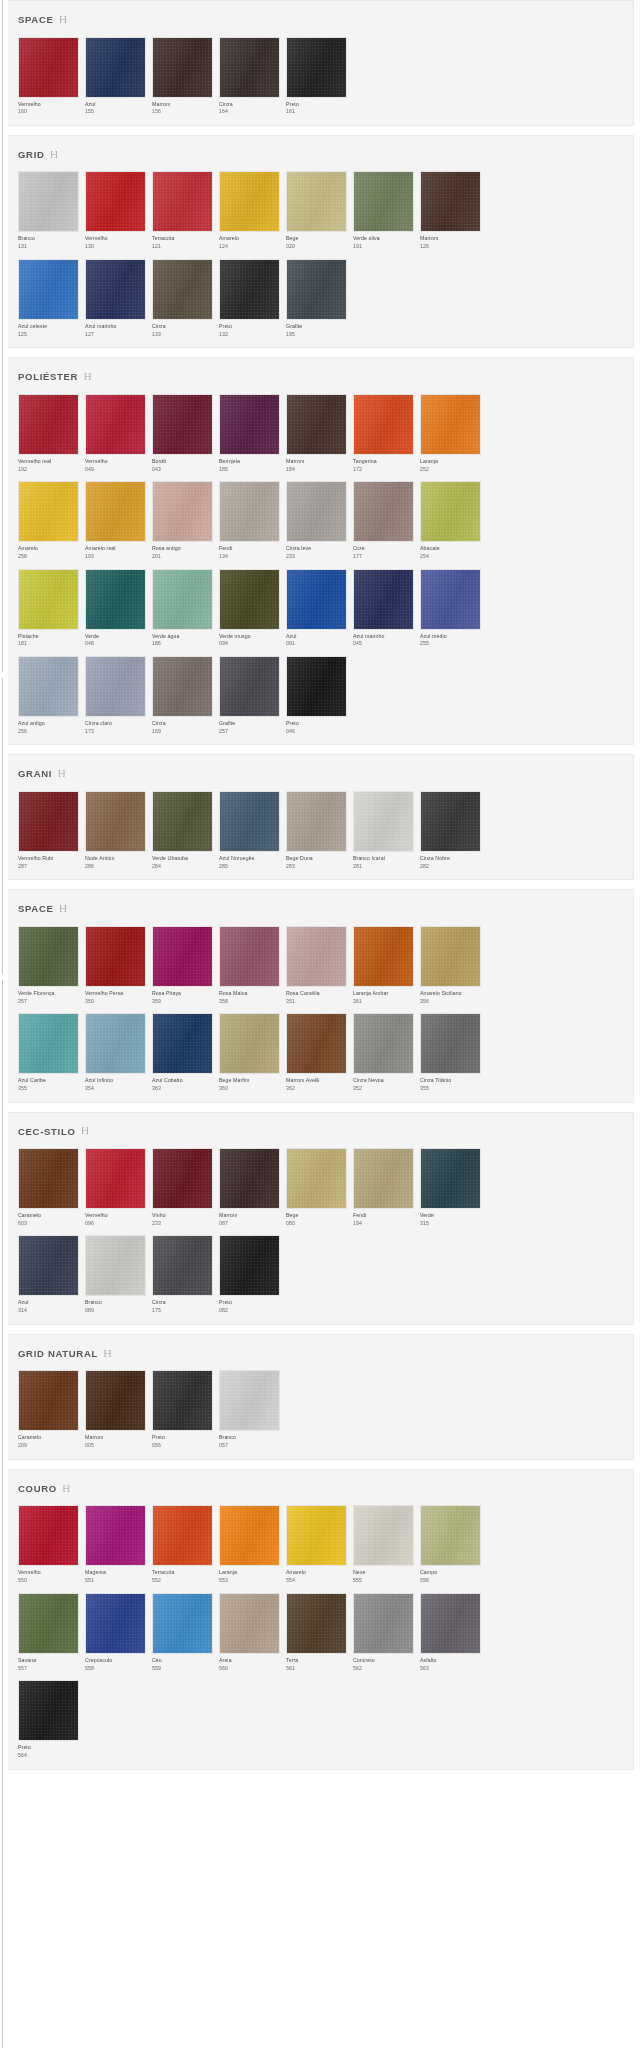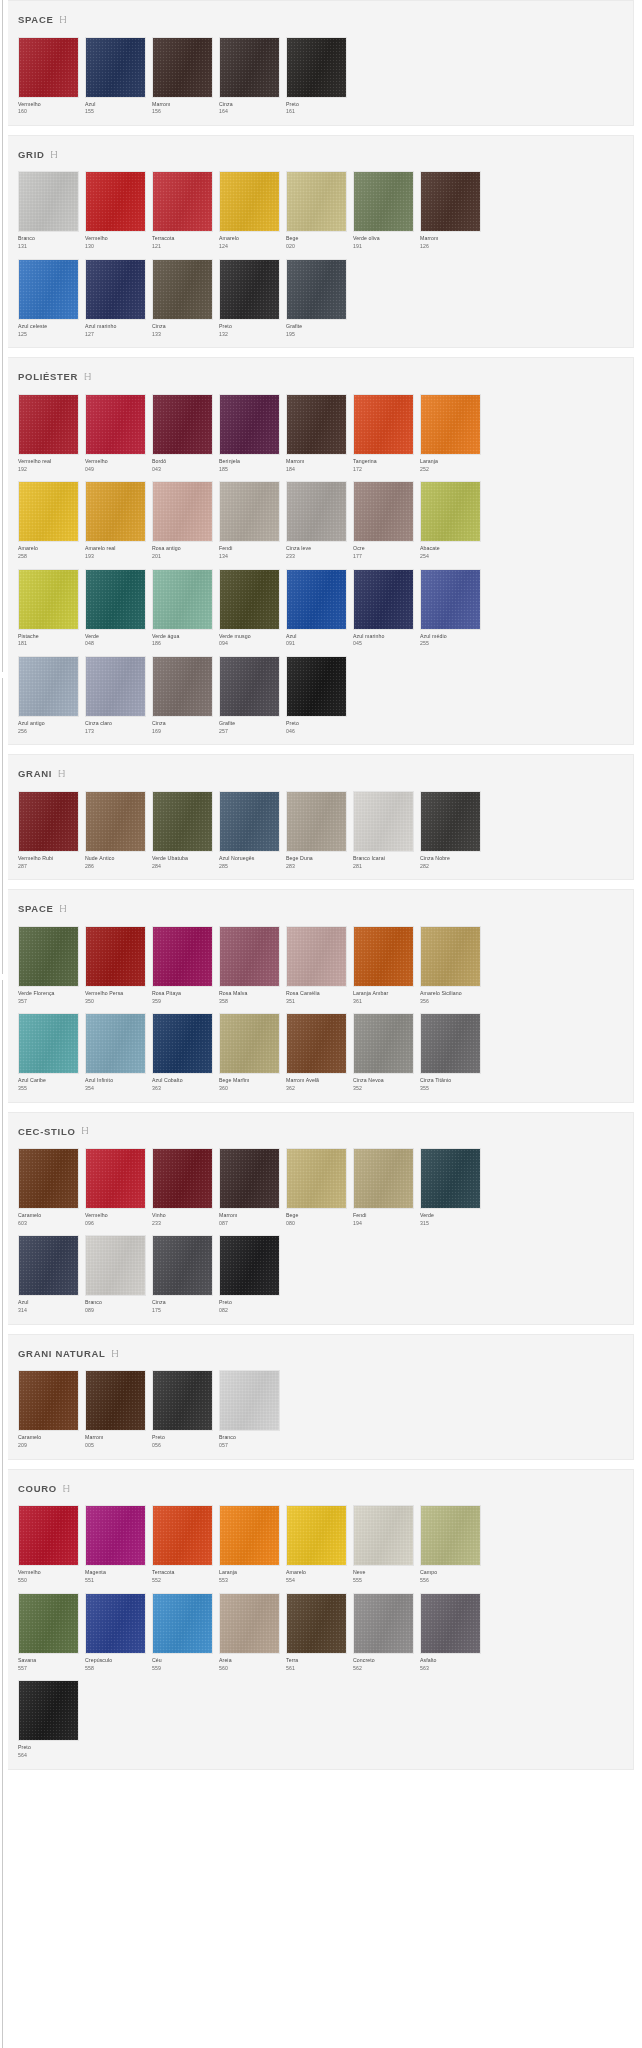--- a/index.html
+++ b/index.html
@@ -547,21 +547,21 @@
           </div>
           <div class="swatch">
             <div class="chip" style="background: rgb(30, 30, 32);"></div>
             <div class="sw-name">Preto</div>
             <div class="sw-code">082</div>
           </div>
         </div>
       </div>
       <div class="section">
         <div class="section-header">
-          <span class="section-title">GRANI NATURAL</span>
+          <span class="section-title">GRID NATURAL</span>
           <span class="collapse-icon">[–]</span>
         </div>
         <div class="swatch-grid">
           <div class="swatch">
             <div class="chip" style="background: rgb(108, 58, 29);"></div>
             <div class="sw-name">Caramelo</div>
             <div class="sw-code">209</div>
           </div>
           <div class="swatch">
             <div class="chip" style="background: rgb(74, 44, 26);"></div>

